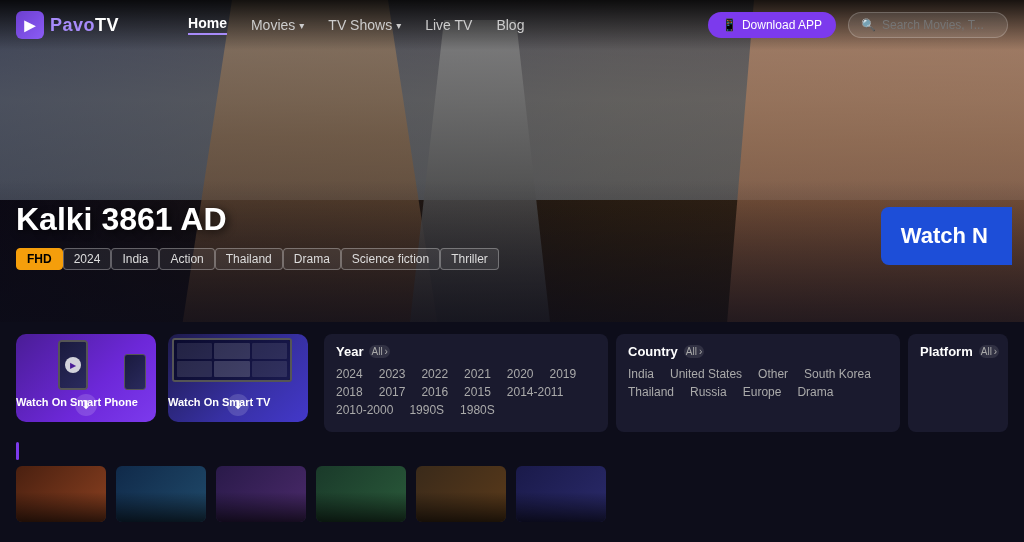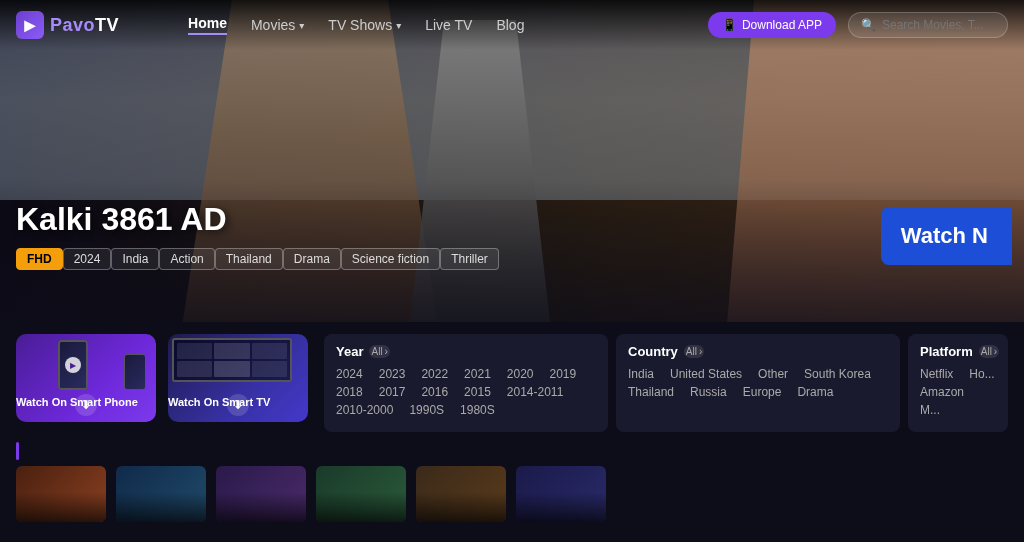--- a/index.html
+++ b/index.html
@@ -582,26 +582,20 @@
       </div>
 
       <div class="filter-panel" style="flex:0 0 100px;min-width:100px;">
         <div class="filter-header">
           <span class="filter-title">Platform</span>
           <span class="filter-all">
             <span>All</span>
             <span>›</span>
           </span>
         </div>
-        <div class="filter-items">
-          <span class="filter-item">Netflix</span>
-          <span class="filter-item">Ho...</span>
-          <span class="filter-item">Amazon</span>
-          <span class="filter-item">M...</span>
-        </div>
       </div>
     </div>
   </div>
 
   <div class="watch-popular-row">
     <div class="watch-popular-bar"></div>
   </div>
 
   <div class="movie-thumbs">
     <div class="thumb thumb-1">

